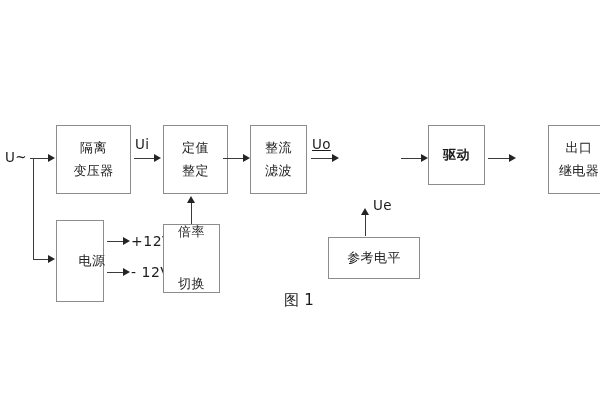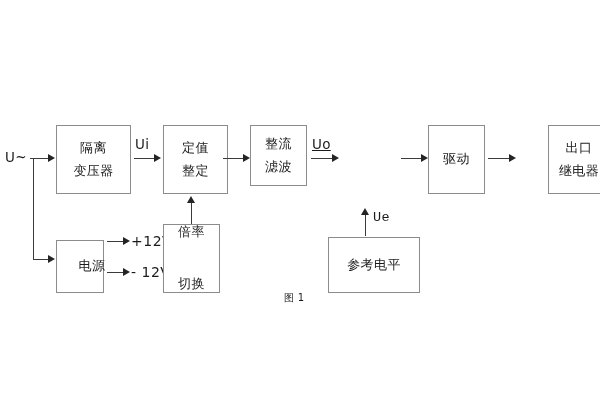--- a/index.html
+++ b/index.html
@@ -64,21 +64,21 @@
   
   .lbl {
     position: absolute;
     color: #1b1b1b;
     font-size: 13px;
     white-space: nowrap;
     letter-spacing: 0.3px;
   }
   .lbl-sig { font-size: 13.5px; }
   .lbl-rail { font-size: 14px; letter-spacing: 0.5px; }
-  .caption { font-size: 10px; }
+  .caption { font-size: 15px; }
 </style>
 </head>
 <body>
 
 <div id="canvas">
 
   <div class="lbl lbl-sig" style="left:5px; top:149px;">U~</div>
 
   <div class="hline" style="left:30px; top:158px; width:6px;"></div>
 
@@ -100,68 +100,68 @@
   <div class="arrow-r" style="left:154px; top:154px;"></div>
 
   <div class="block" style="left:163px; top:125px; width:65px; height:69px;">
     <span class="ln">定值</span>
     <span class="ln">整定</span>
   </div>
 
   <div class="hline" style="left:223px; top:158px; width:21px;"></div>
   <div class="arrow-r" style="left:243px; top:154px;"></div>
 
-  <div class="block" style="left:250px; top:125px; width:57px; height:61px;">
+  <div class="block" style="left:250px; top:125px; width:57px; height:69px;">
     <span class="ln">整流</span>
     <span class="ln">滤波</span>
   </div>
 
   <div class="lbl lbl-sig" style="left:312px; top:136px;text-decoration:underline;">Uo</div>
   <div class="hline" style="left:311px; top:158px; width:22px;"></div>
   <div class="arrow-r" style="left:332px; top:154px;"></div>
 
 
   <div class="hline" style="left:401px; top:158px; width:21px;"></div>
   <div class="arrow-r" style="left:421px; top:154px;"></div>
 
-  <div class="block" style="left:428px; top:125px; width:57px; height:69px;">
+  <div class="block" style="left:428px; top:125px; width:57px; height:60px;font-weight:bold;">
     <span class="ln">驱动</span>
   </div>
 
   <div class="hline" style="left:488px; top:158px; width:22px;"></div>
   <div class="arrow-r" style="left:509px; top:154px;"></div>
 
   <div class="block" style="left:518px; top:125px; width:62px; height:69px;margin-left:30px;">
     <span class="ln">出口</span>
     <span class="ln">继电器</span>
   </div>
 
-  <div class="block" style="left:56px; top:240px; width:48px; height:53px;padding-left:24px;">
+  <div class="block" style="left:56px; top:220px; width:48px; height:82px;padding-left:24px;">
     <span class="ln">电源</span>
   </div>
 
   <div class="hline" style="left:107px; top:241px; width:17px;"></div>
   <div class="arrow-r" style="left:123px; top:237px;"></div>
   <div class="lbl lbl-rail" style="left:131px; top:233px;">+12V</div>
 
   <div class="hline" style="left:107px; top:272px; width:17px;"></div>
   <div class="arrow-r" style="left:123px; top:268px;"></div>
   <div class="lbl lbl-rail" style="left:131px; top:264px;">- 12V</div>
 
   <div class="block" style="left:163px; top:224px; width:57px; height:69px;gap:29px;">
     <span class="ln">倍率</span>
     <span class="ln">切换</span>
   </div>
 
   <div class="vline" style="left:191px; top:202px; height:22px;"></div>
   <div class="arrow-u" style="left:187px; top:196px;"></div>
 
-  <div class="block" style="left:328px; top:237px; width:92px; height:56px;">
+  <div class="block" style="left:328px; top:237px; width:92px; height:42px;">
     <span class="ln">参考电平</span>
   </div>
 
   <div class="vline" style="left:365px; top:214px; height:22px;"></div>
   <div class="arrow-u" style="left:361px; top:208px;"></div>
-  <div class="lbl lbl-sig" style="left:373px; top:210px;font-family:Liberation Mono, monospace;">Ue</div>
+  <div class="lbl lbl-sig" style="left:373px; top:197px;">Ue</div>
 
   <div class="lbl caption" style="left:284px; top:291px;">图 1</div>
 
 </div>
 
 </body></html>

